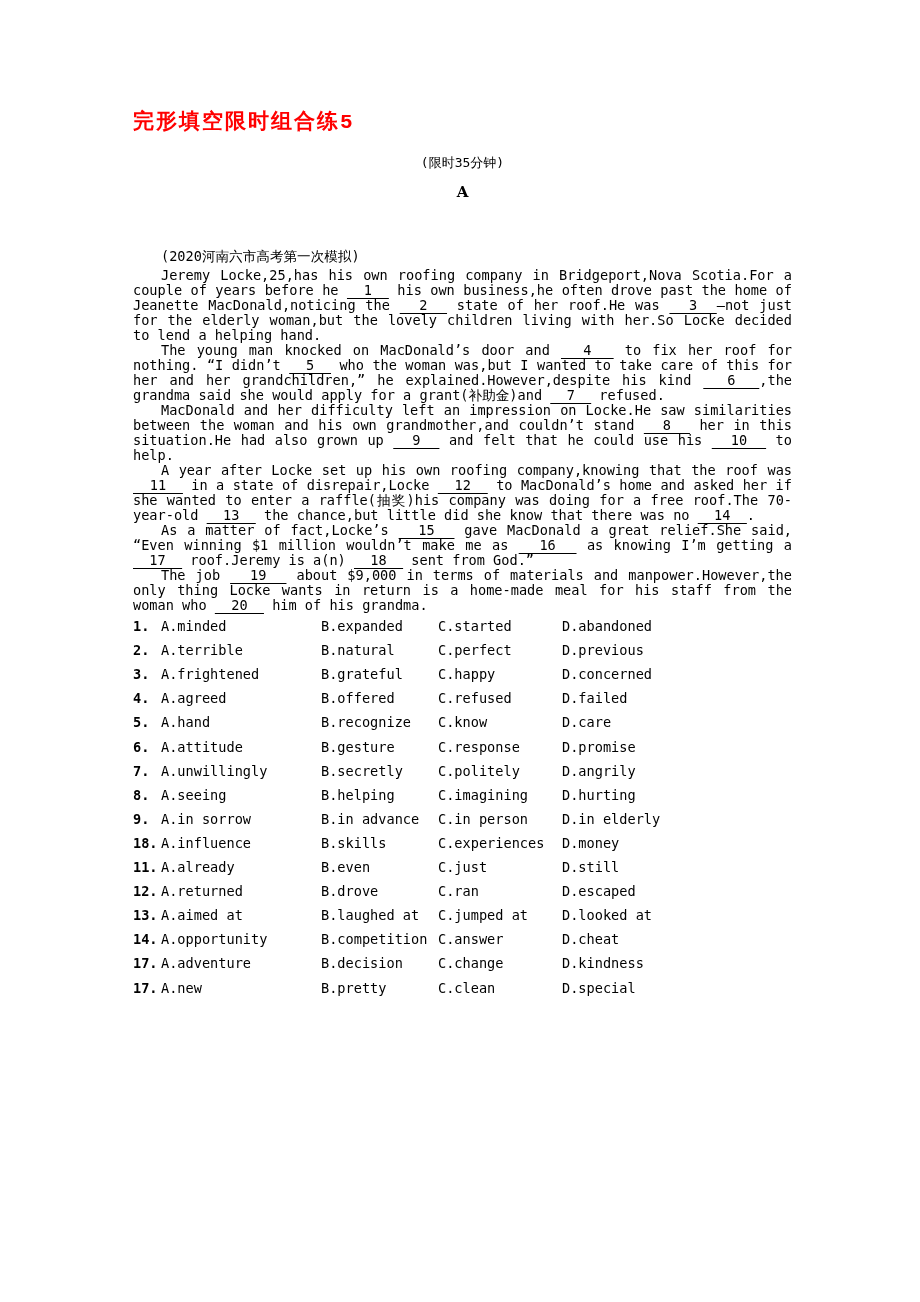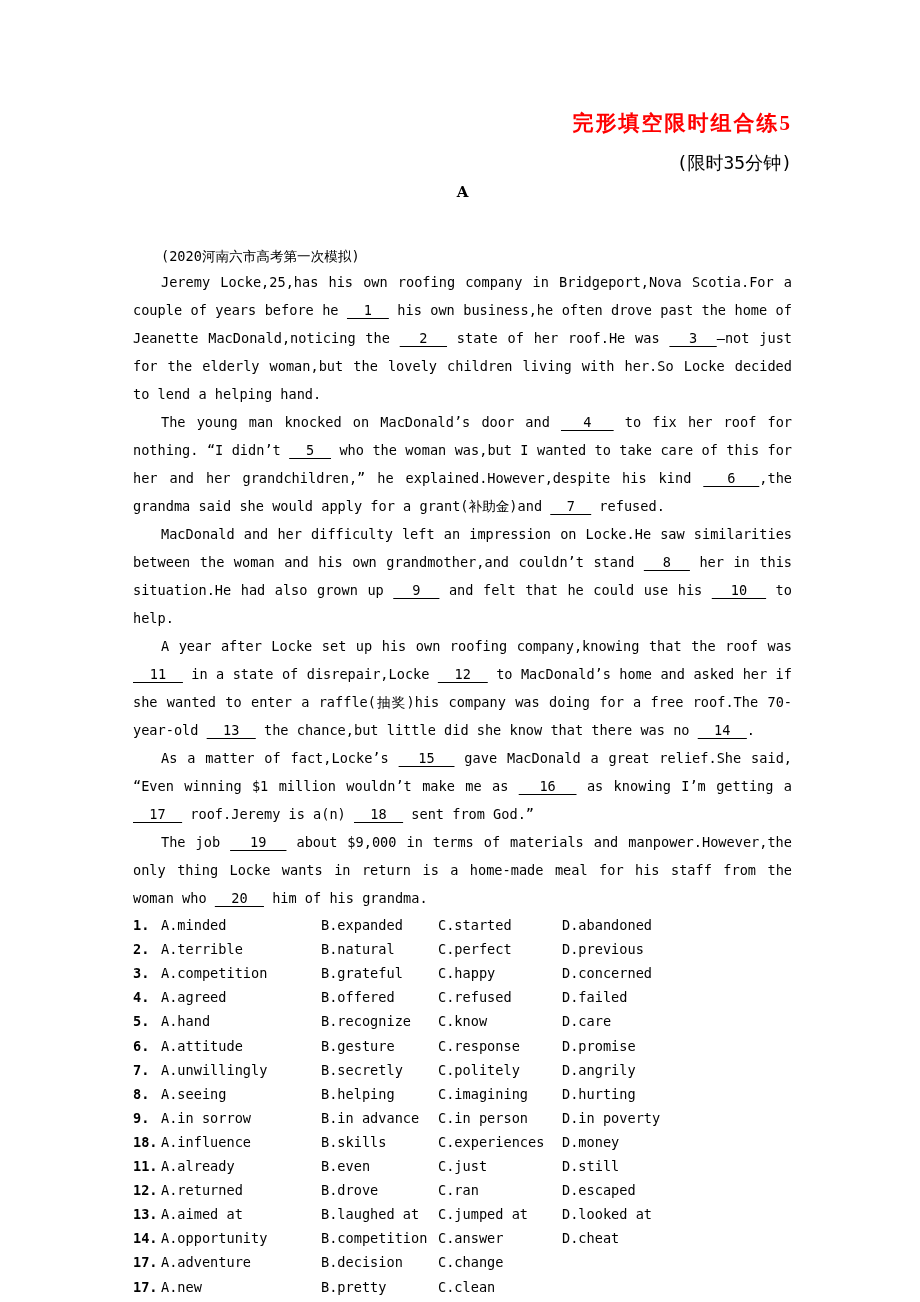--- a/index.html
+++ b/index.html
@@ -13,51 +13,51 @@
     font-size: 13.6px;
   }
   .page {
     width: 920px;
     height: 1302px;
     padding: 110px 128px 40px 133px;
     background: #ffffff;
     overflow: hidden;
   }
   .doc-title {
-    text-align: right;
+    text-align: left;
     color: #ff0000;
     font-size: 21px;
     line-height: 26px;
     font-weight: bold;
     letter-spacing: 2px;
-    font-family: Liberation Serif, serif;
+    font-family: Liberation Mono, monospace;
     margin-bottom: 16px;
   }
   .time-limit {
-    text-align: right;
-    font-size: 18px;
+    text-align: center;
+    font-size: 13px;
     line-height: 22px;
     margin-bottom: 6px;
     margin-top: 15px;
   }
   .section-label {
     text-align: center;
     font-size: 15px;
     line-height: 24px;
     font-weight: bold;
     font-family: "DejaVu Serif", "Liberation Serif", serif;
     margin-bottom: 2px;
   }
   .source {
     line-height: 24.1px;
     text-indent: 28px;
     margin-top: 40px;
   }
   .para {
-    line-height: 28px;
+    line-height: 15px;
     text-indent: 28px;
     text-align: justify;
   }
   .blank {
     white-space: nowrap;
     text-decoration: underline;
     text-decoration-thickness: 1px;
     text-underline-offset: 3px;
   }
   .options { margin-top: 1px; }
@@ -94,21 +94,21 @@
       </div>
       <div class="opt-row">
         <span class="opt-num">2.</span>
         <span class="cell-a">A.terrible</span>
         <span class="cell-b">B.natural</span>
         <span class="cell-c">C.perfect</span>
         <span class="cell-d">D.previous</span>
       </div>
       <div class="opt-row">
         <span class="opt-num">3.</span>
-        <span class="cell-a">A.competition</span>
+        <span class="cell-a">A.frightened</span>
         <span class="cell-b">B.grateful</span>
         <span class="cell-c">C.happy</span>
         <span class="cell-d">D.concerned</span>
       </div>
       <div class="opt-row">
         <span class="opt-num">4.</span>
         <span class="cell-a">A.agreed</span>
         <span class="cell-b">B.offered</span>
         <span class="cell-c">C.refused</span>
         <span class="cell-d">D.failed</span>
@@ -139,21 +139,21 @@
         <span class="cell-a">A.seeing</span>
         <span class="cell-b">B.helping</span>
         <span class="cell-c">C.imagining</span>
         <span class="cell-d">D.hurting</span>
       </div>
       <div class="opt-row">
         <span class="opt-num">9.</span>
         <span class="cell-a">A.in sorrow</span>
         <span class="cell-b">B.in advance</span>
         <span class="cell-c">C.in person</span>
-        <span class="cell-d">D.in poverty</span>
+        <span class="cell-d">D.in elderly</span>
       </div>
       <div class="opt-row">
         <span class="opt-num">18.</span>
         <span class="cell-a">A.influence</span>
         <span class="cell-b">B.skills</span>
         <span class="cell-c">C.experiences</span>
         <span class="cell-d">D.money</span>
       </div>
       <div class="opt-row">
         <span class="opt-num">11.</span>
@@ -181,21 +181,23 @@
         <span class="cell-a">A.opportunity</span>
         <span class="cell-b">B.competition</span>
         <span class="cell-c">C.answer</span>
         <span class="cell-d">D.cheat</span>
       </div>
       <div class="opt-row">
         <span class="opt-num">17.</span>
         <span class="cell-a">A.adventure</span>
         <span class="cell-b">B.decision</span>
         <span class="cell-c">C.change</span>
+        <span class="cell-d">D.kindness</span>
       </div>
       <div class="opt-row">
         <span class="opt-num">17.</span>
         <span class="cell-a">A.new</span>
         <span class="cell-b">B.pretty</span>
         <span class="cell-c">C.clean</span>
+        <span class="cell-d">D.special</span>
       </div>
     </div>
 </div>
 
 </body></html>

